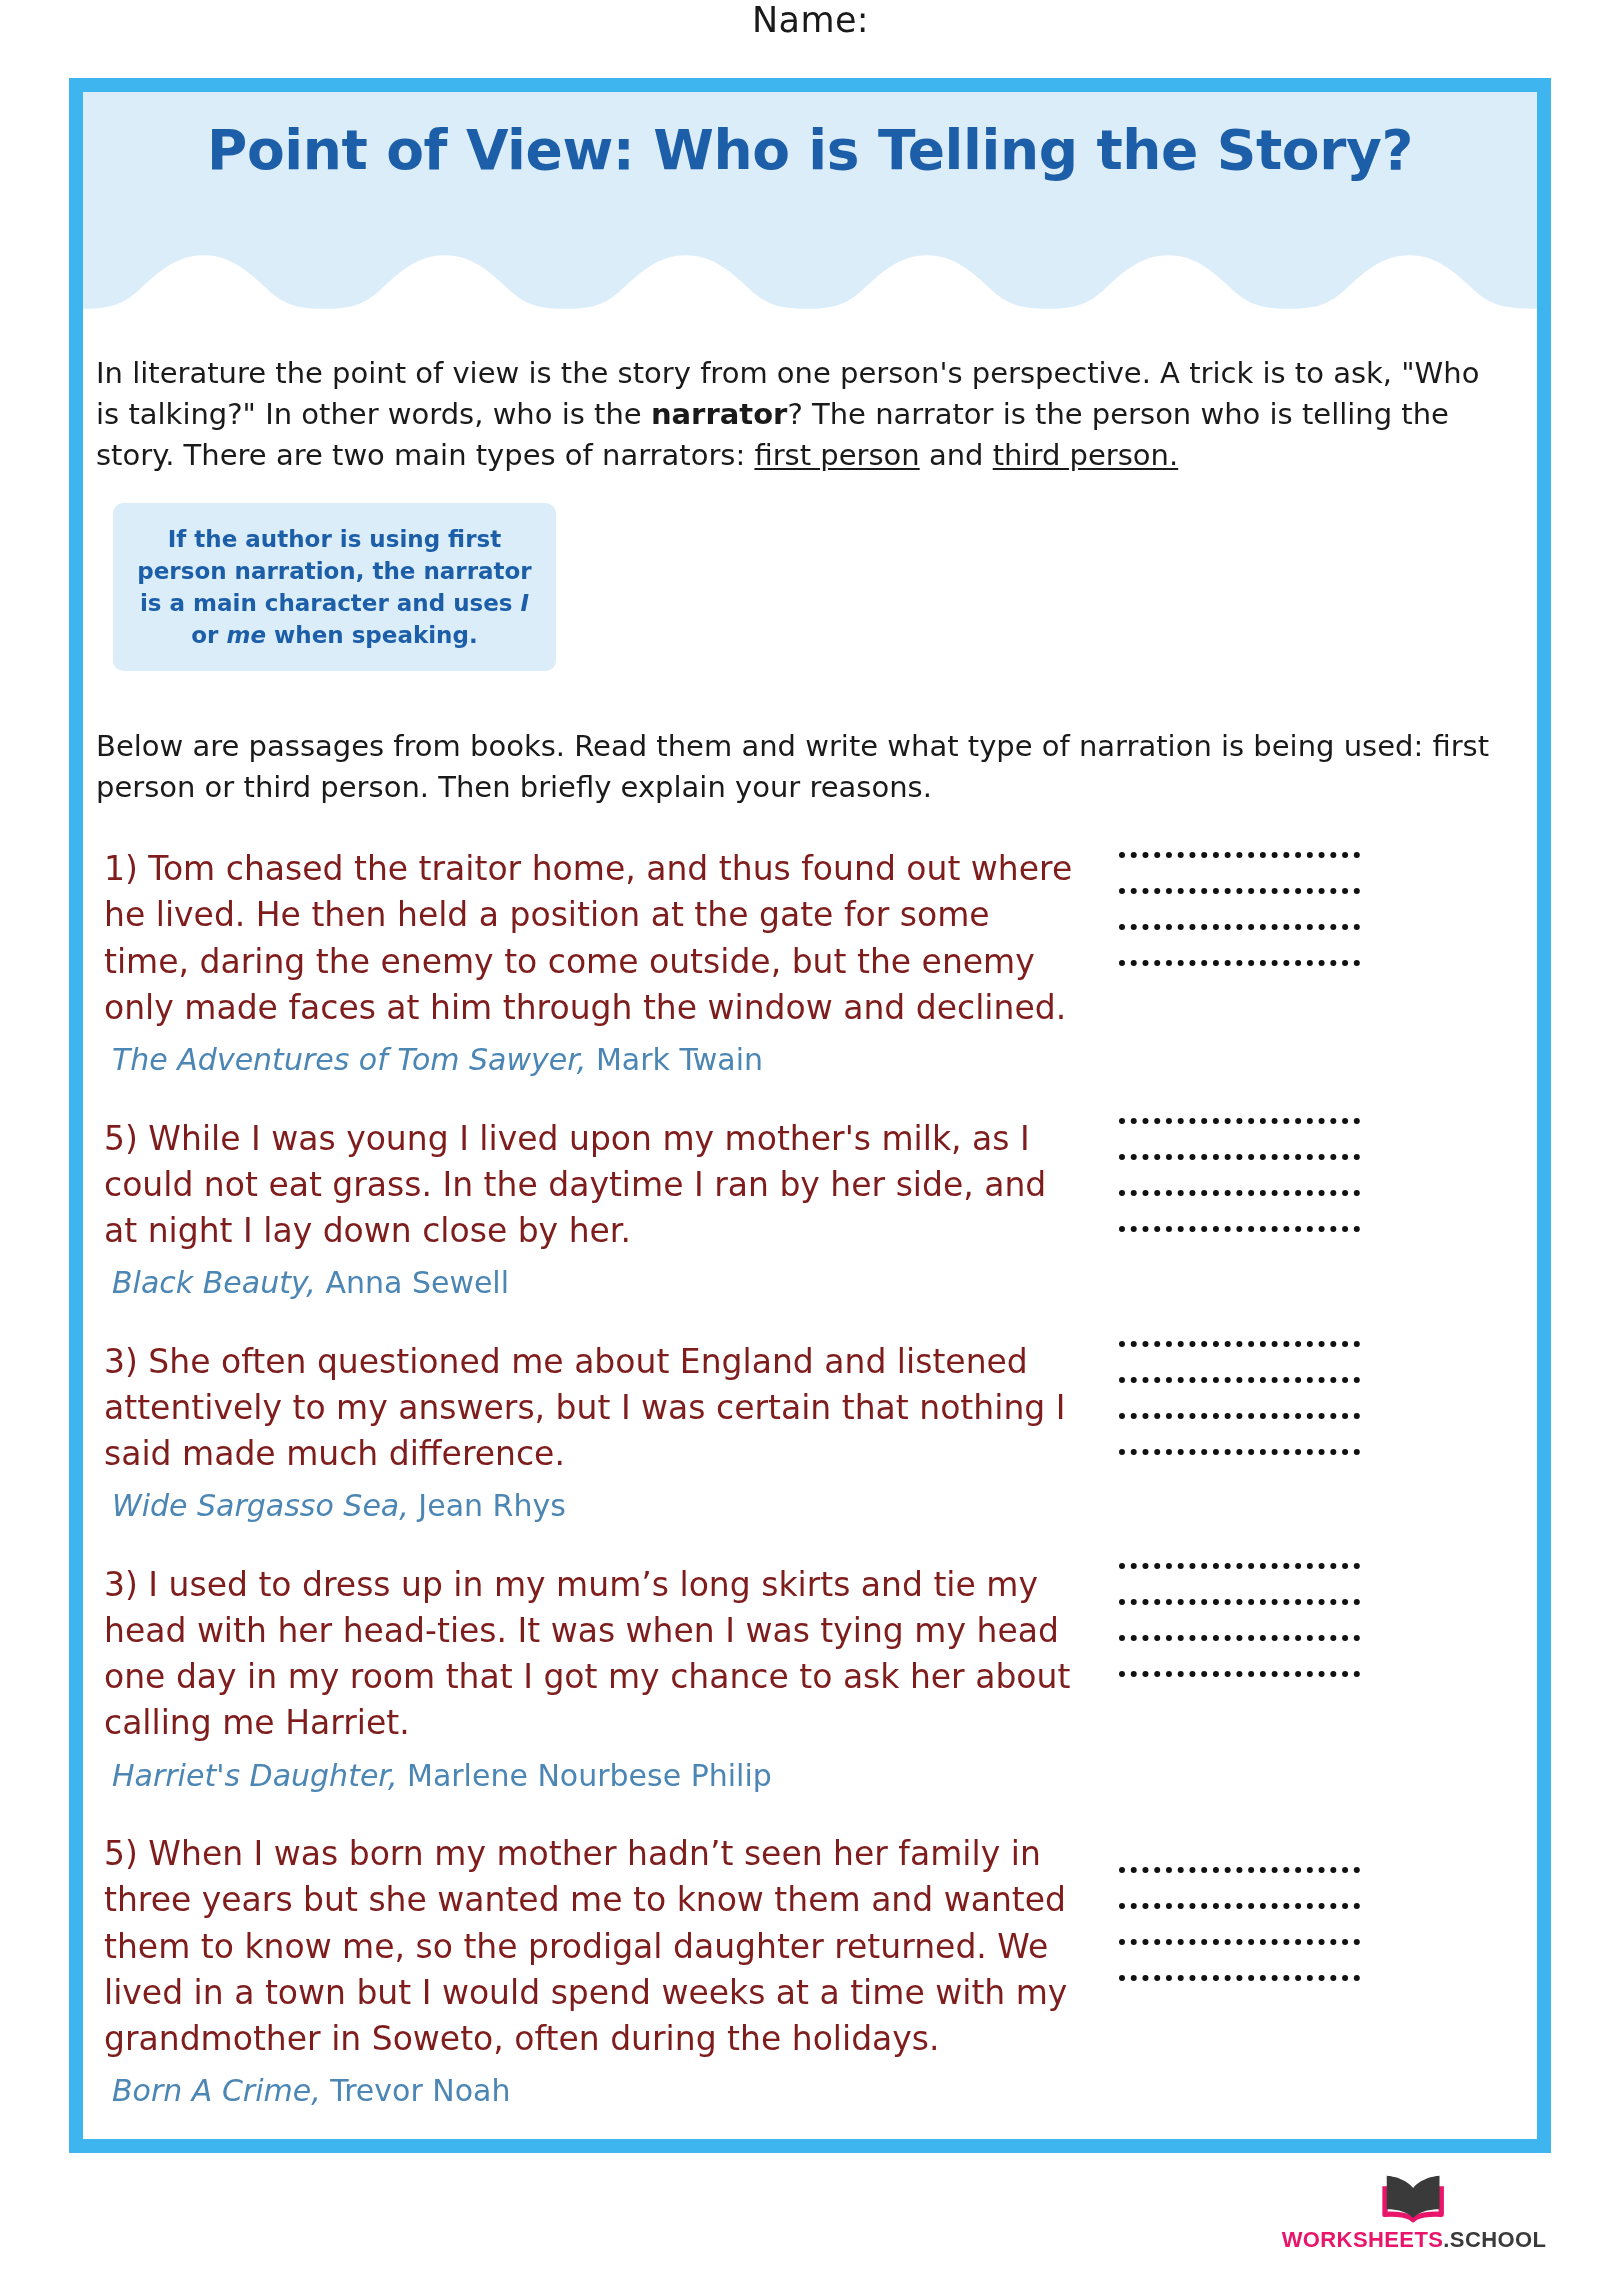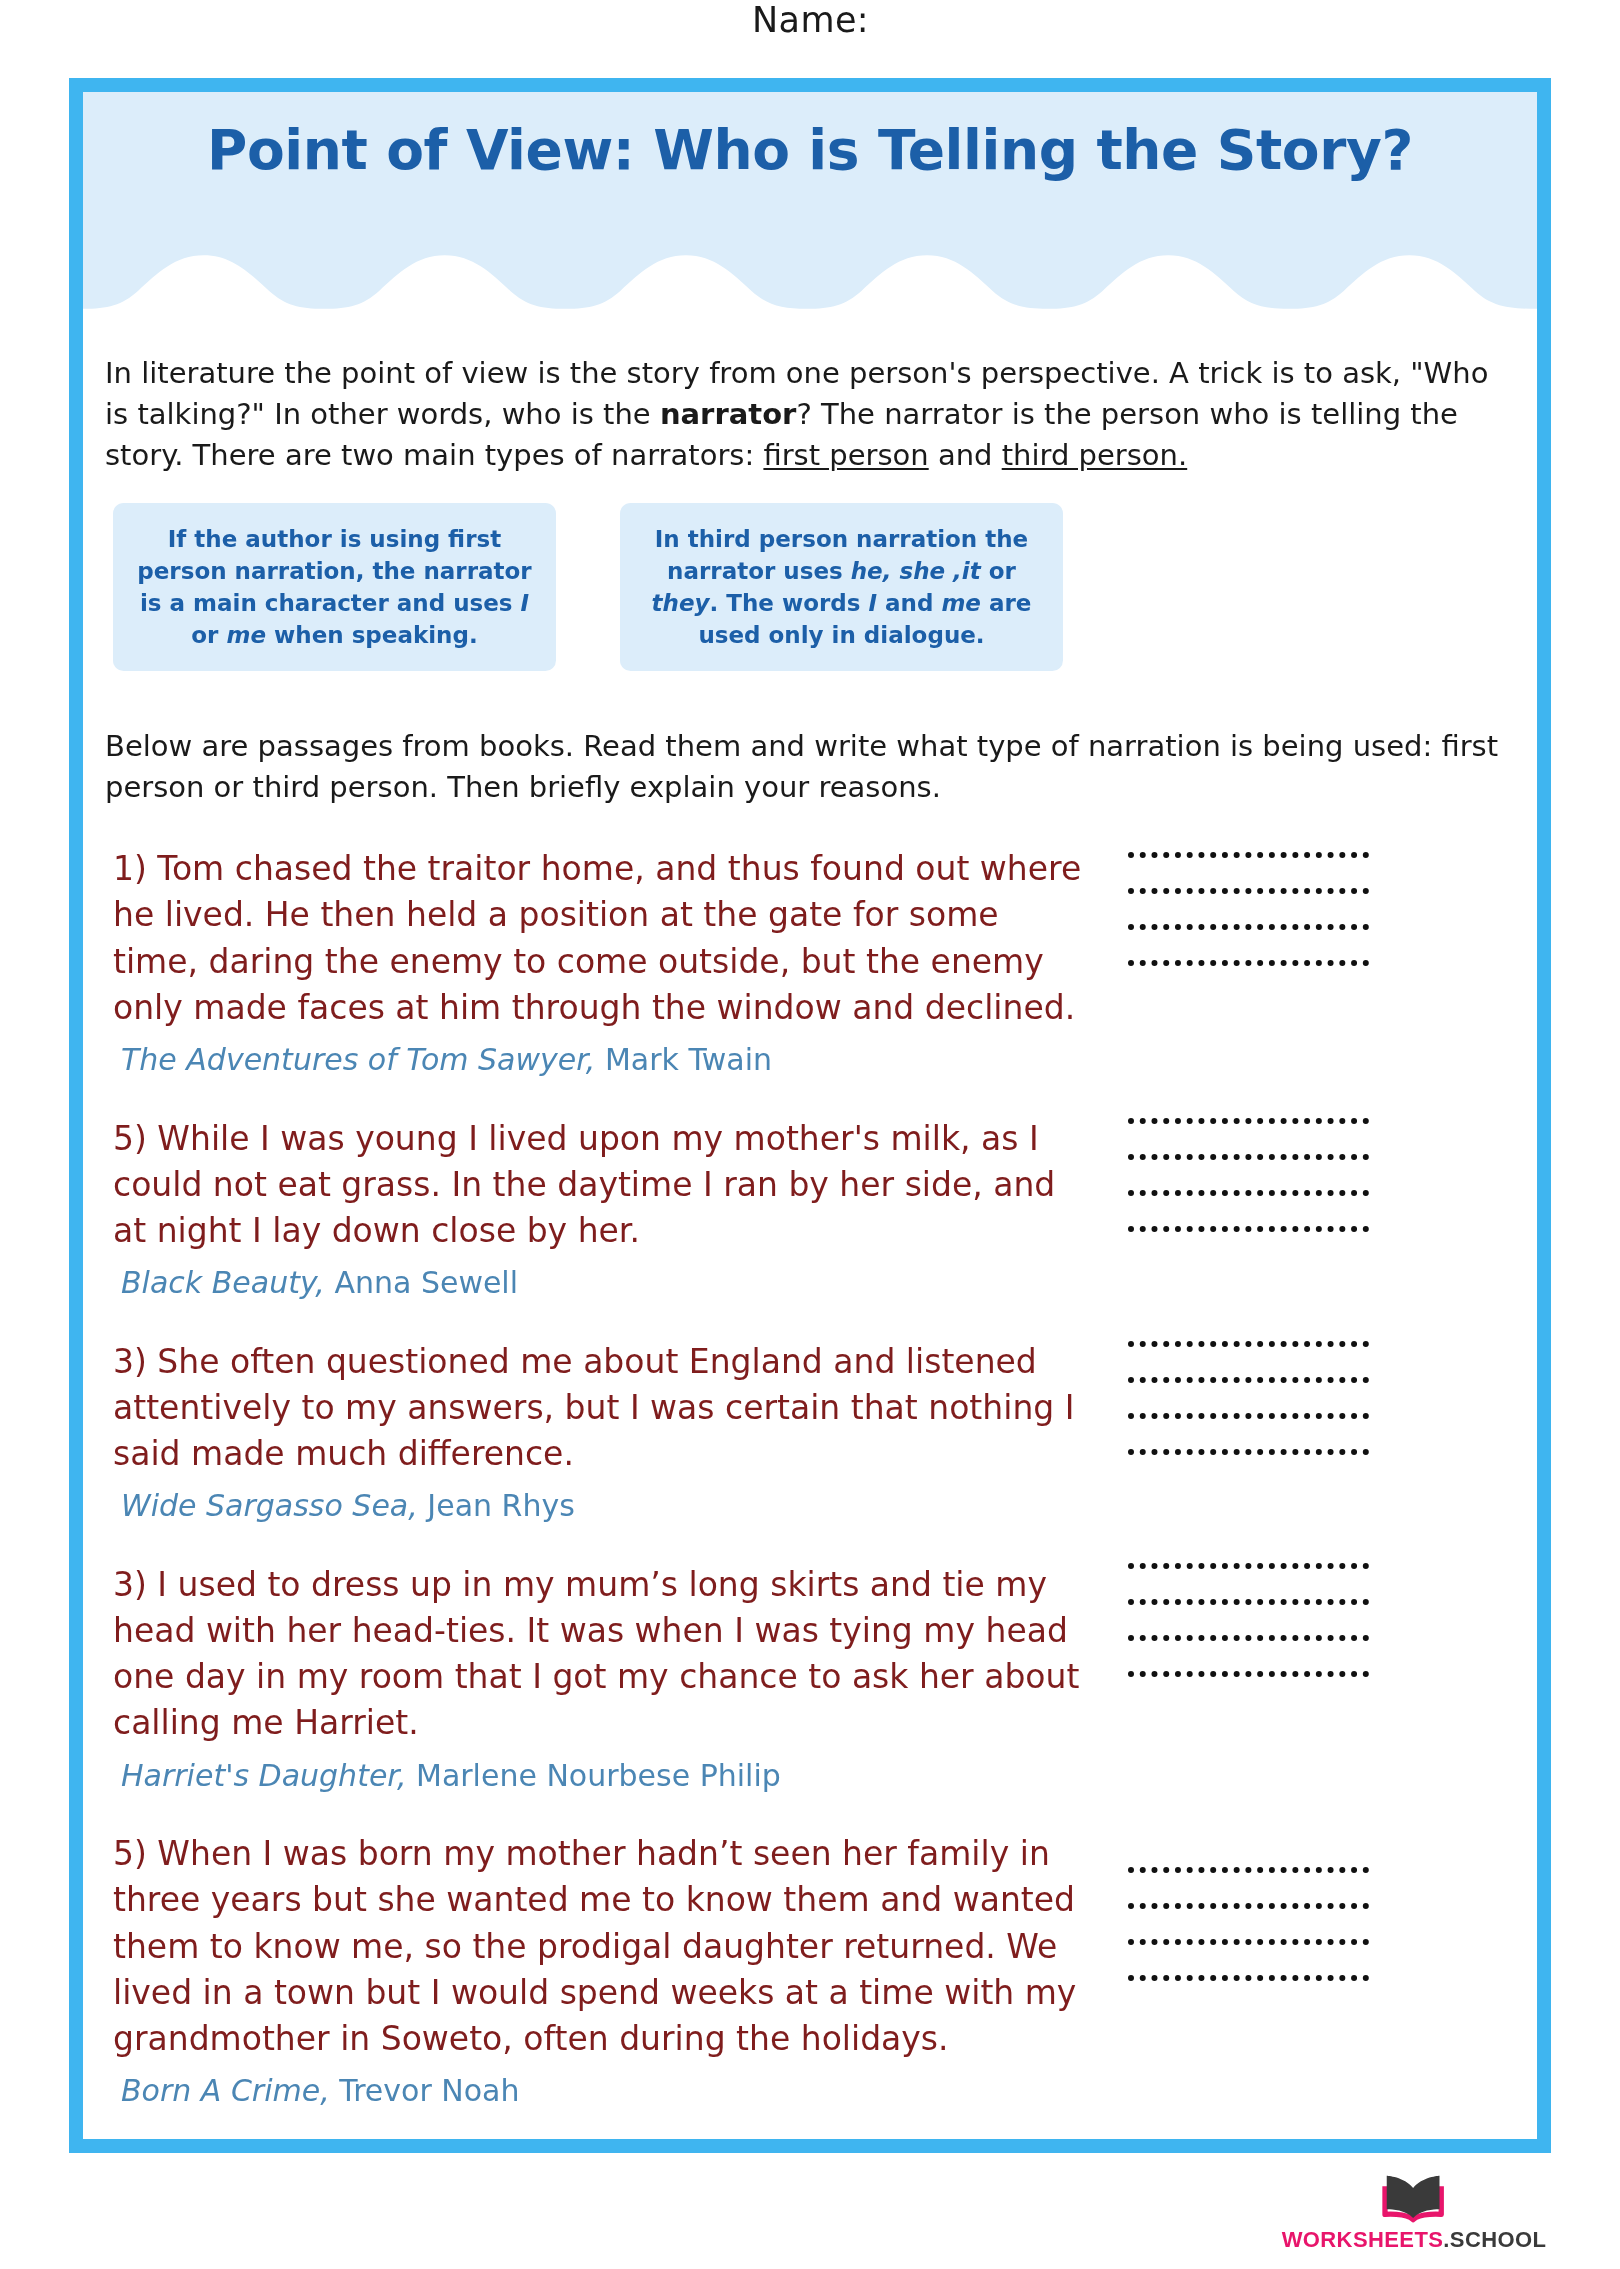--- a/index.html
+++ b/index.html
@@ -65,21 +65,21 @@
     position: absolute;
     left: 0;
     bottom: -1.8px;
     width: 100%;
     height: 82px;
     display: block;
   }
 
   
   .body-area {
-    padding: 23px 30px 0 22px;
+    padding: 23px 30px 0 13px;
     box-sizing: border-box;
   }
 
   .para {
     font-family: "DejaVu Sans", sans-serif;
     font-size: 29px;
     line-height: 1.42;
     color: #1a1a1a;
     margin: 0;
     font-weight: 400;
@@ -211,21 +211,20 @@
   </div>
 
   <div class="body-area">
 
     <p class="para"><span>In literature the point of view is the story from one person's perspective.  A trick is to ask, "Who is talking?" In other words, who is the </span><b>narrator</b><span>? The narrator is the person who is telling the story. There are two main types of narrators: </span><u>first person</u><span> and </span><u>third person.</u></p>
   </div>
 
   <div class="callouts">
     <div class="callout first"><span>If the author is using first person narration, the narrator is a main character and uses </span><i>I</i><span> or </span><i>me</i><span> when speaking.</span></div>
 
-    <div class="callout third"><span>In third person narration the narrator uses </span><i>he, she ,it</i><span> or </span><i>they</i><span>. The words </span><i>I</i><span> and </span><i>me</i><span> are used only in dialogue.</span></div>
   </div>
 
   <div class="body-area">
 
     <p class="para instruction">Below are passages from books. Read them and write what type of narration is being used: first person or third person. Then briefly explain your reasons.</p>
 
     <div class="questions">
 
       <div class="qrow">
         <div class="qtext-col">

